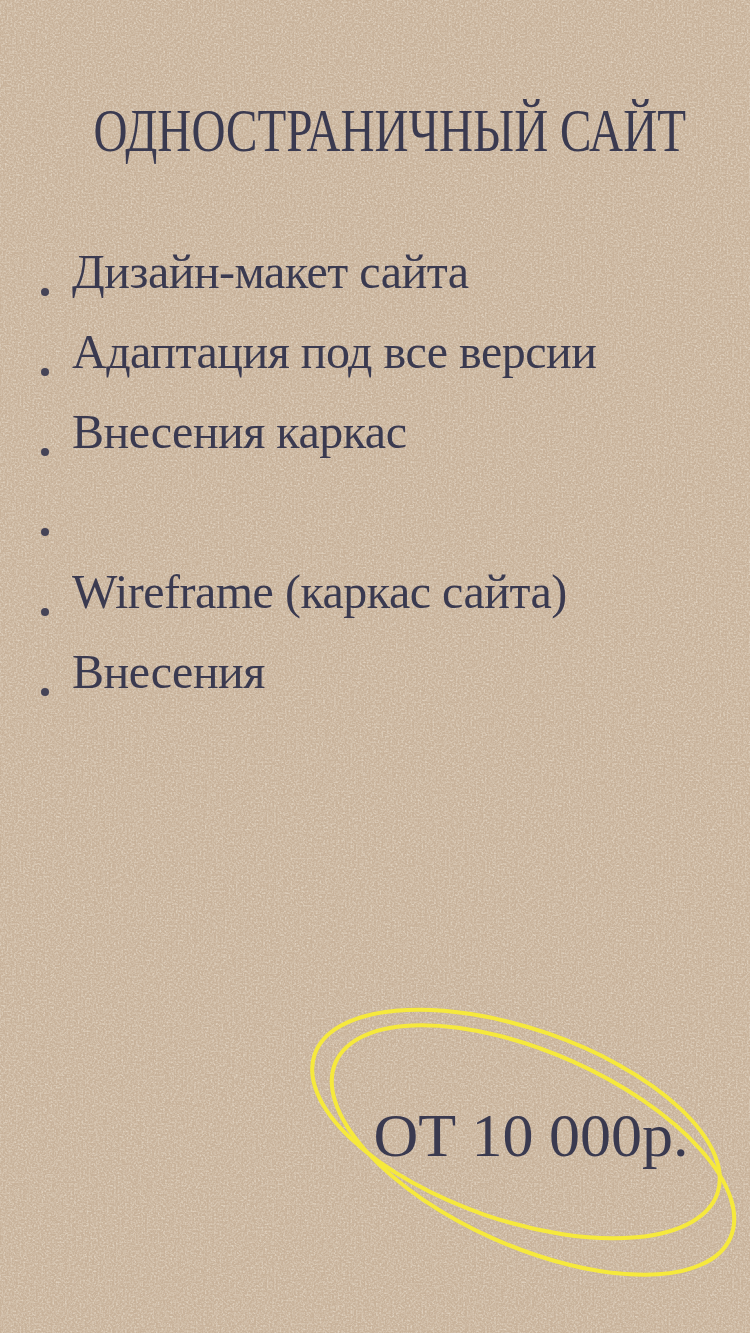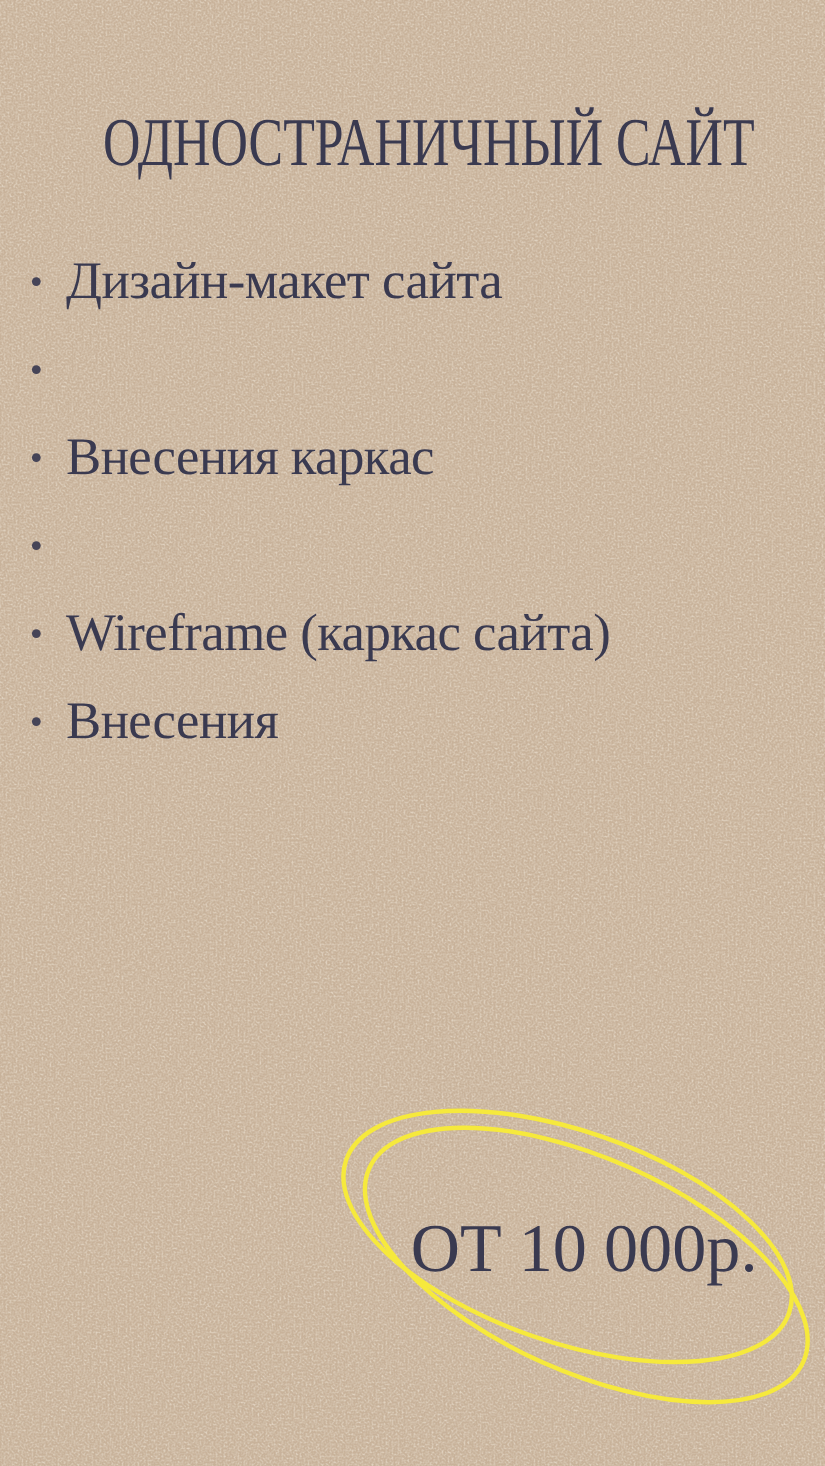--- a/index.html
+++ b/index.html
@@ -51,21 +51,22 @@
     top: 216px;
     left: 0;
     right: 0;
     margin: 0;
     padding: 0;
     list-style: none;
   }
   .feature-list li {
     height: 80px;
     display: flex;
-    align-items: center;
+    align-items: flex-end;
+    padding-left: 12px;
   }
   .dot {
     flex: none;
     width: 8px;
     height: 8px;
     border-radius: 50%;
     background: var(--ink, #3a3a50);
     margin-left: 29px;
     margin-right: 23px;
     opacity: 0.92;
@@ -127,20 +128,21 @@
       <h1 class="title">ОДНОСТРАНИЧНЫЙ САЙТ</h1>
     </div>
 
     <ul class="feature-list">
       <li>
         <span class="dot"></span>
         <span class="feature-label">Дизайн-макет сайта</span>
       </li>
       <li>
         <span class="dot"></span>
+        <span class="feature-label">Адаптация под все версии</span>
       </li>
       <li>
         <span class="dot"></span>
         <span class="feature-label">Внесения каркас</span>
       </li>
       <li>
         <span class="dot"></span>
       </li>
       <li>
         <span class="dot"></span>

